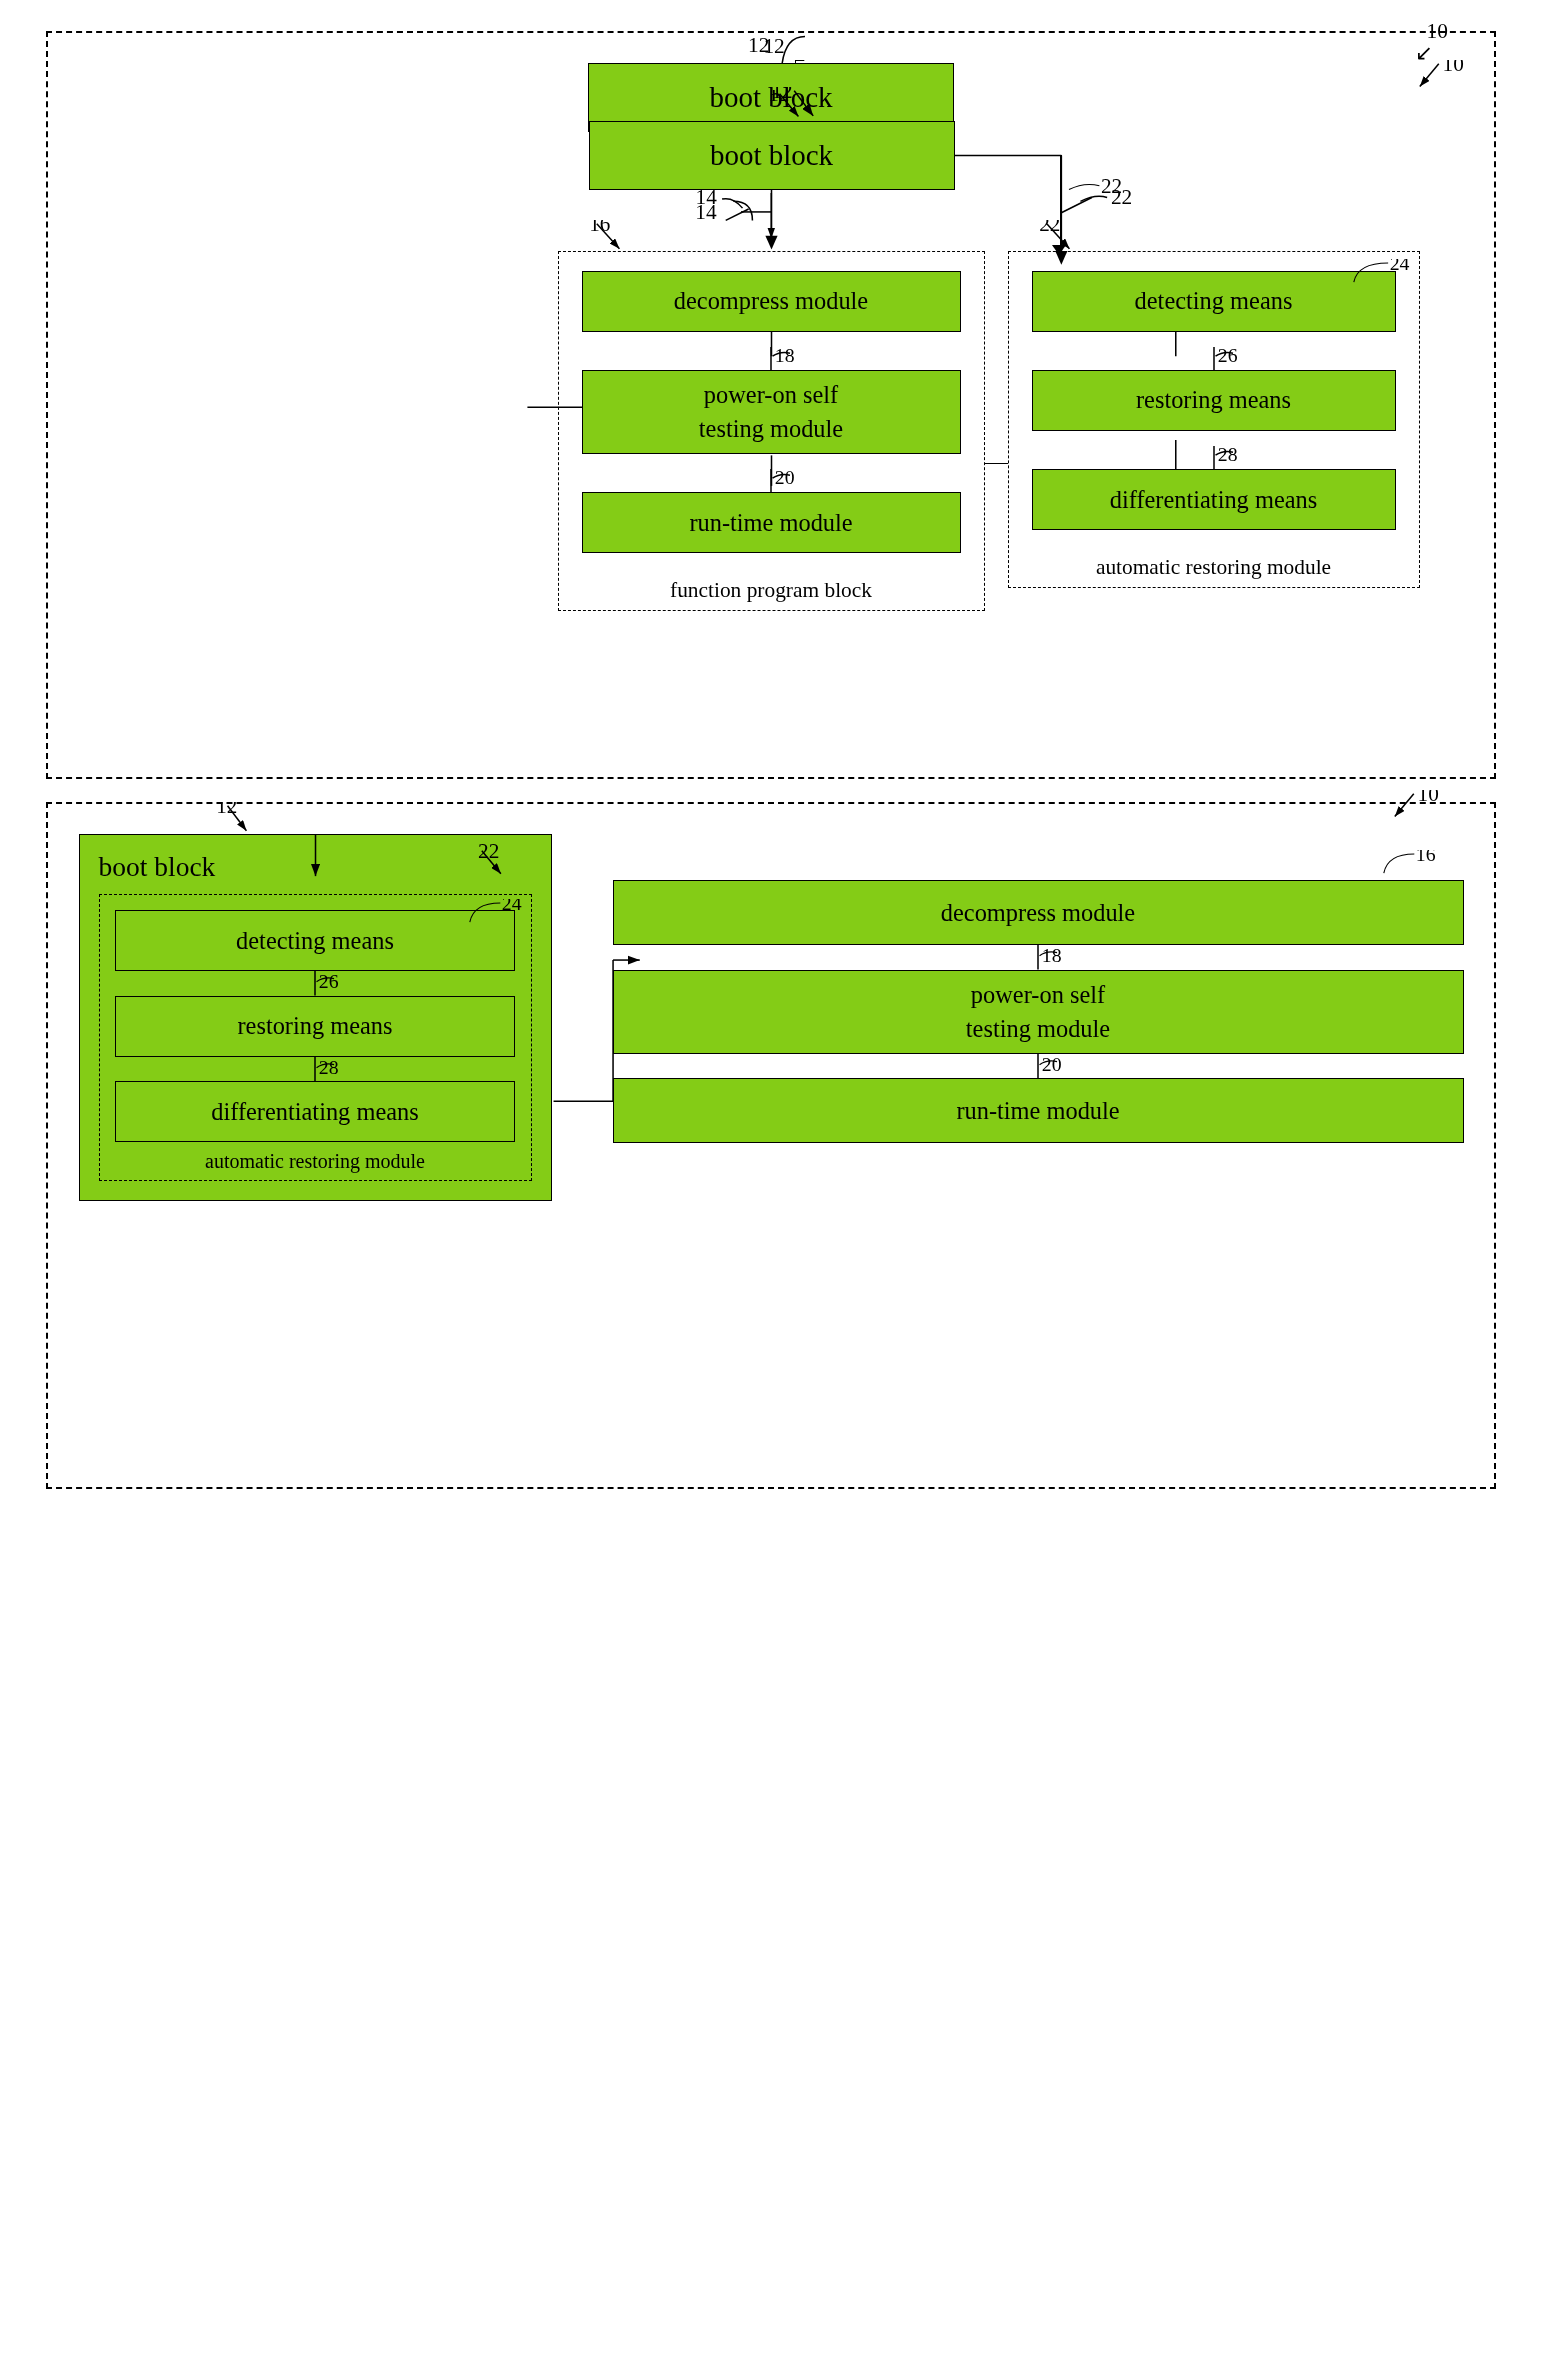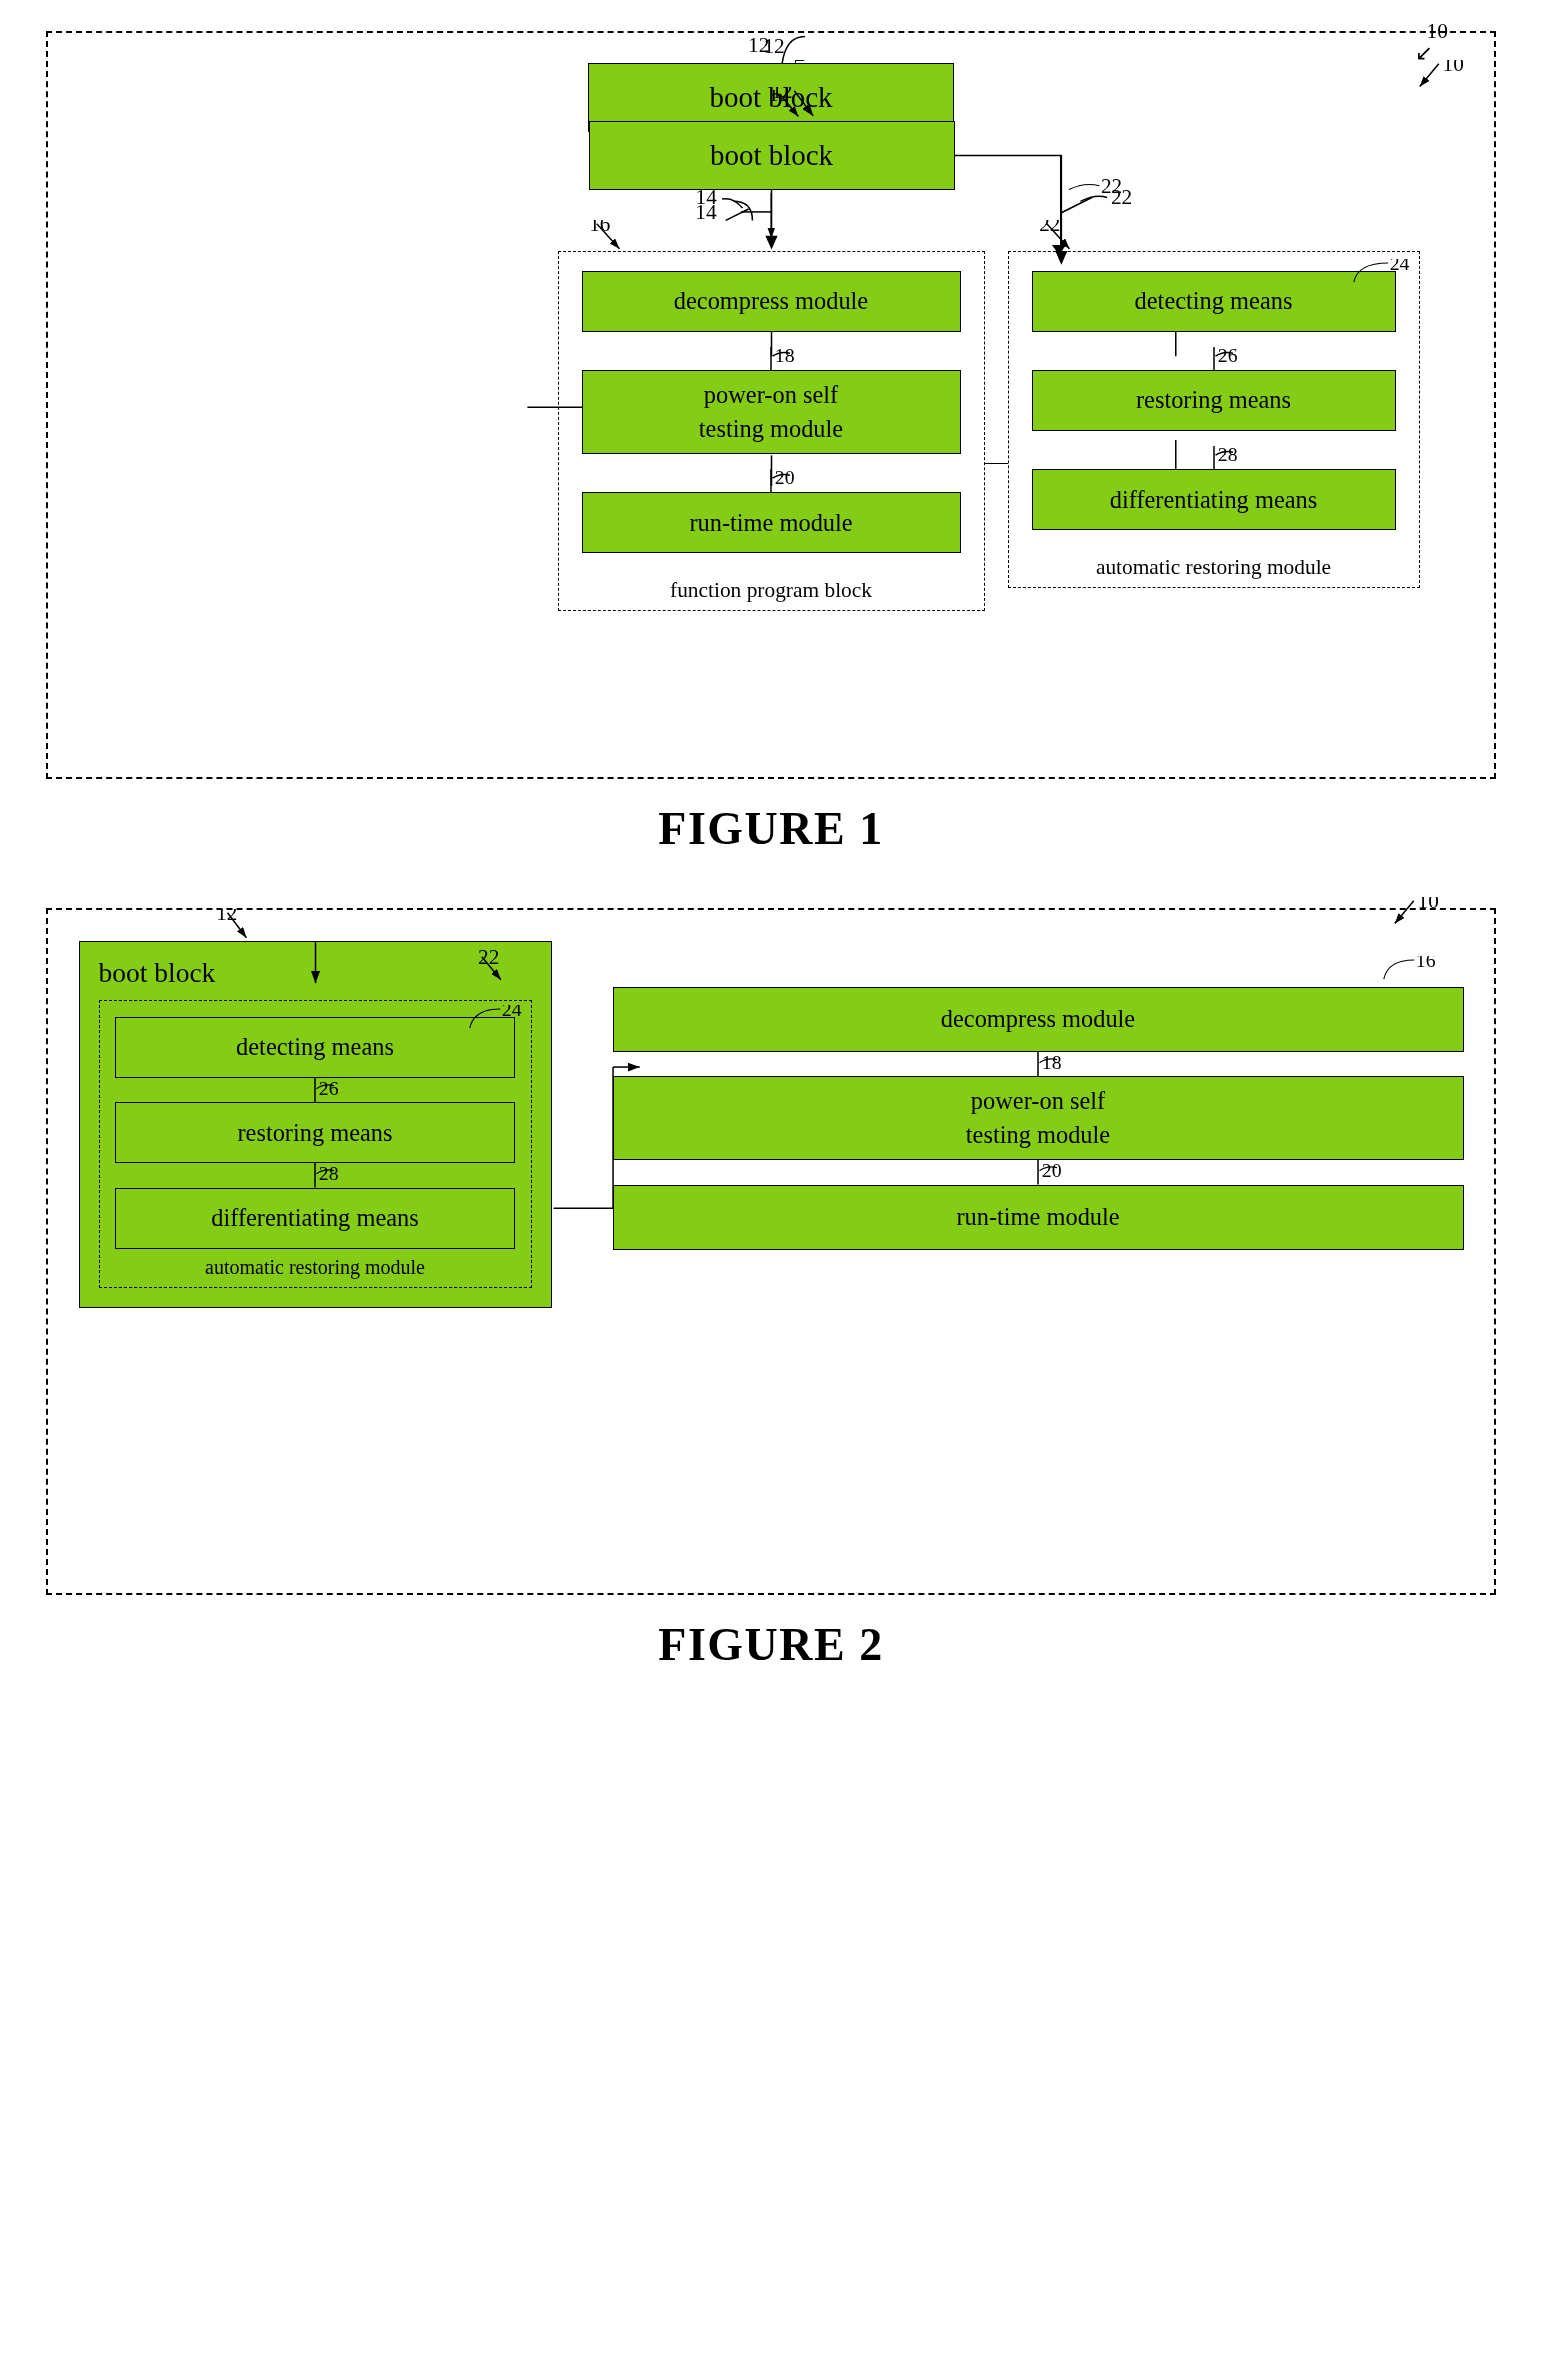--- a/index.html
+++ b/index.html
@@ -345,21 +345,20 @@
           </div>
 
           <div style="position:absolute; top:342px; left:900px; width:23px; height:1.5px; background:#000;">
           </div>
 
           <div style="height:626px; width:1373px;"></div>
         </div>
       </div>
     </div>
 
-    <div class="figure-label">FIGURE 1</div>
   </div>
 
   <div class="figure-container">
     <div class="outer-dashed" style="position:relative; min-height:687px;">
 
       <div style="position:absolute; top:-13.7px; right:46px;">
         <svg width="76" height="38" viewBox="0 0 100 50">
           <defs>
             <marker id="ah7" markerWidth="7" markerHeight="5" refX="7" refY="2.5" orient="auto">
               <polygon points="0 0, 7 2.5, 0 5" fill="#000"></polygon>
@@ -498,17 +497,16 @@
           <line x1="310" y1="0" x2="310" y2="55" stroke="#000" stroke-width="2" marker-end="url(#ah10)"></line>
 
           <line x1="622" y1="350" x2="700" y2="350" stroke="#000" stroke-width="2"></line>
           <line x1="700" y1="165" x2="700" y2="350" stroke="#000" stroke-width="2"></line>
           <line x1="700" y1="165" x2="735" y2="165" stroke="#000" stroke-width="2" marker-end="url(#ah10)"></line>
         </svg>
 
       </div>
     </div>
 
-    <div class="figure-label">FIGURE 2</div>
   </div>
 
 </div>
 
 
 </body></html>

